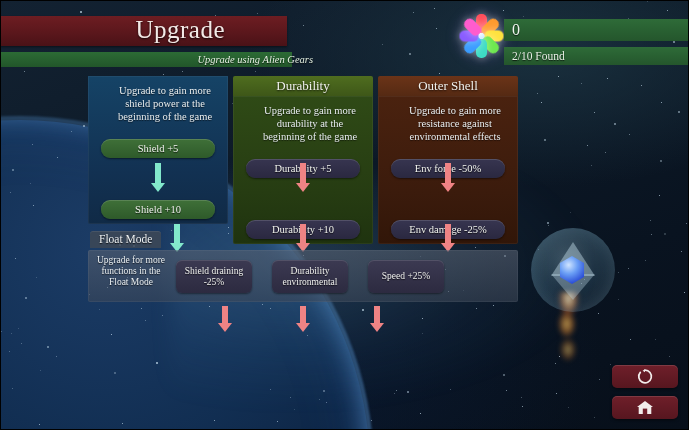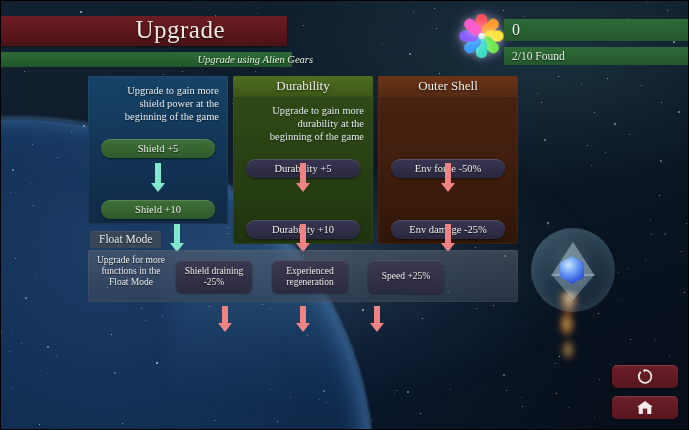--- a/index.html
+++ b/index.html
@@ -187,21 +187,21 @@
     border-radius: 2px 2px 0 0;
   }
   .col-body {
     position: relative;
     height: 148px;
     border-radius: 0 0 2px 2px;
     box-shadow: inset 0 0 0 1px rgba(255,255,255,0.05);
   }
   .col-desc {
     padding: 8px 9px 0 23px;
-    text-align: right;
+    text-align: center;
     font-size: 10.5px;
     line-height: 13px;
     color: #e9eef0;
     text-shadow: 0 1px 1px rgba(0,0,0,0.6);
   }
   .upg-btn {
     position: absolute;
     left: 13px;
     width: 114px;
     height: 19px;
@@ -691,38 +691,39 @@
     <div class="head" style="top:20px;"></div>
   </div>
   <div class="arrow pink" style="left:296px; top:224px; height:28px;">
     <div class="shaft" style="height:19px;"></div>
     <div class="head" style="top:19px;"></div>
   </div>
 
   <div class="col col-shell" style="left:378px;">
     <div class="col-header">Outer Shell</div>
     <div class="col-body">
+      <div class="col-desc">Upgrade to gain more resistance against environmental effects</div>
       <div class="upg-btn b1">Env force -50%</div>
       <div class="upg-btn b2">Env damage -25%</div>
     </div>
   </div>
   <div class="arrow pink" style="left:441px; top:163px; height:29px;">
     <div class="shaft" style="height:20px;"></div>
     <div class="head" style="top:20px;"></div>
   </div>
   <div class="arrow pink" style="left:441px; top:224px; height:28px;">
     <div class="shaft" style="height:19px;"></div>
     <div class="head" style="top:19px;"></div>
   </div>
 
   <div class="section-label" style="left:90px; top:231px;">Float Mode</div>
   <div class="float-panel">
     <div class="float-desc">Upgrade for more functions in the Float Mode</div>
     <div class="float-btn" style="left:88px;text-align:center;">Shield draining -25%</div>
-    <div class="float-btn" style="left:184px;">Experienced regeneration</div>
+    <div class="float-btn" style="left:184px;">Durability environmental</div>
     <div class="float-btn" style="left:280px;">Speed +25%</div>
   </div>
 
   <div class="arrow pink" style="left:218px; top:306px; height:26px;">
     <div class="shaft" style="height:17px;"></div>
     <div class="head" style="top:17px;"></div>
   </div>
   <div class="arrow pink" style="left:296px; top:306px; height:26px;">
     <div class="shaft" style="height:17px;"></div>
     <div class="head" style="top:17px;"></div>

